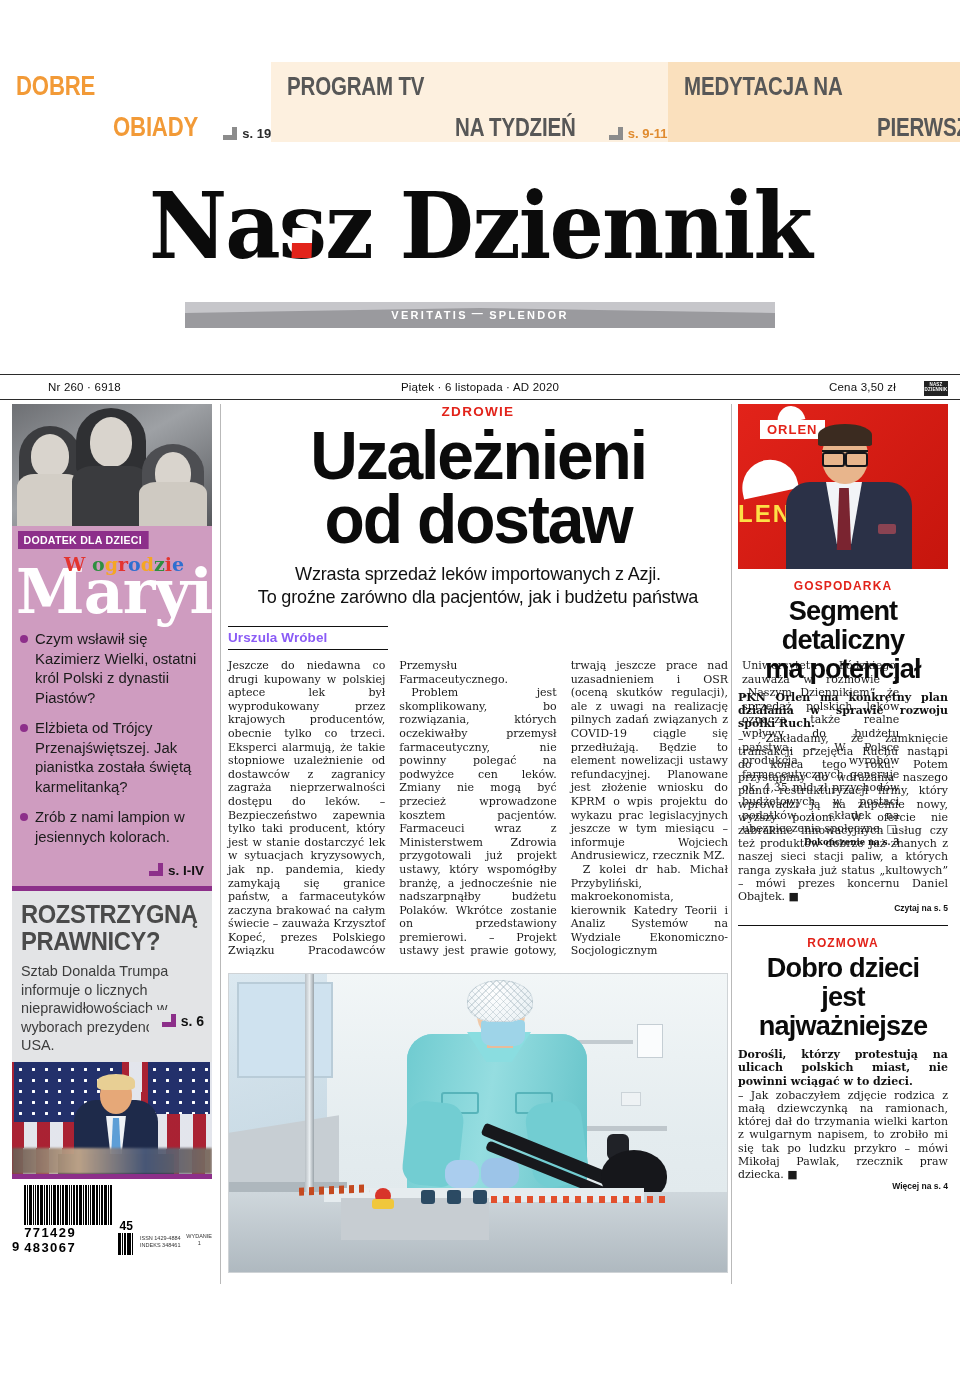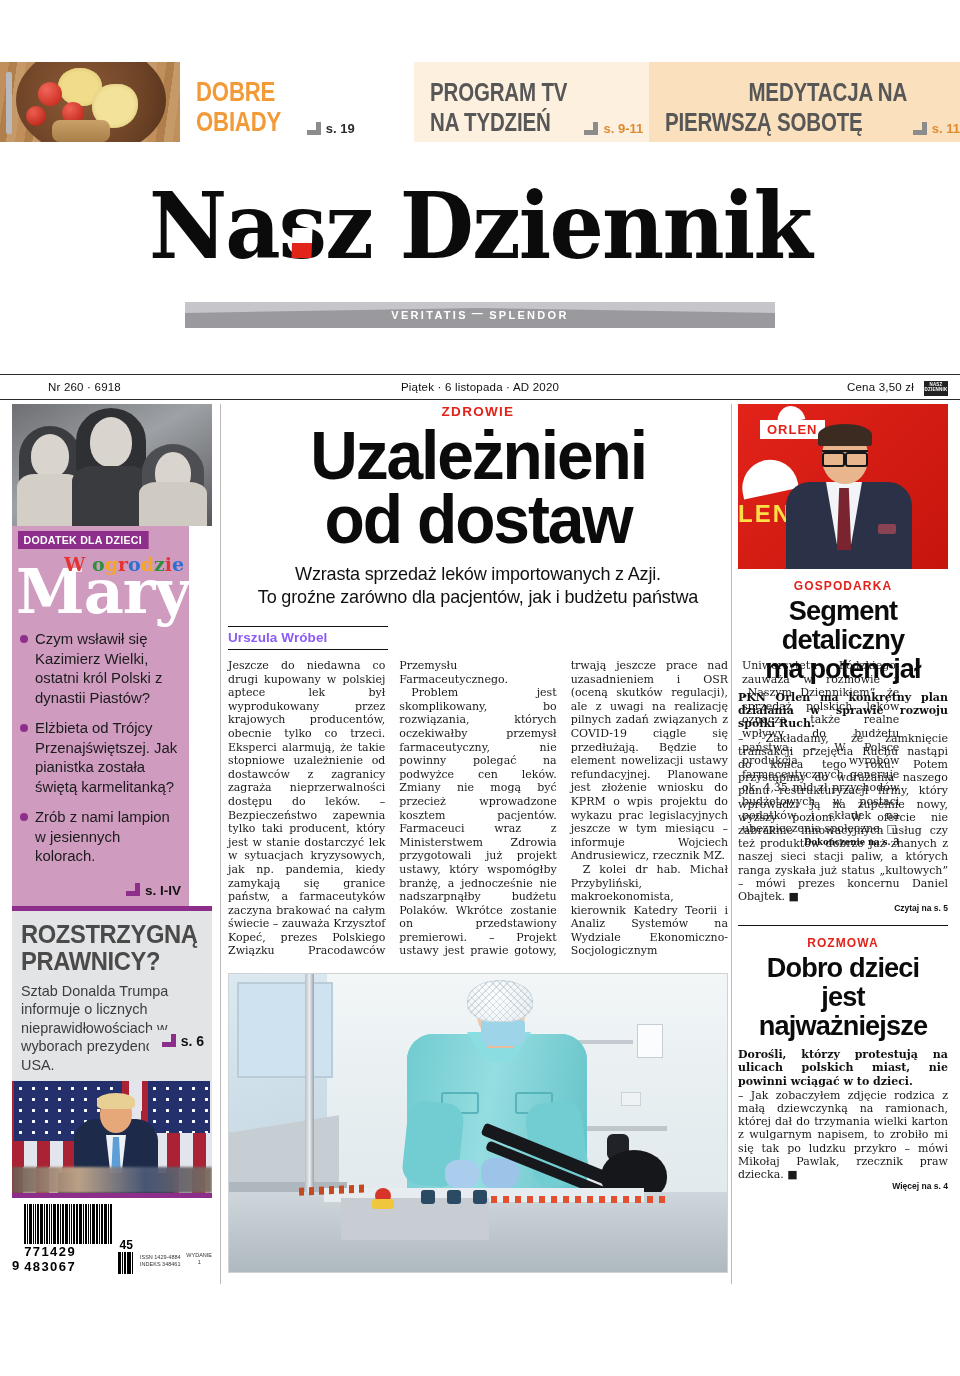--- a/index.html
+++ b/index.html
@@ -32,21 +32,21 @@
   .promo-photo .food1 { position:absolute; left:58px; top:6px; width:44px; height:38px; border-radius:50% 50% 45% 55%; background:#f0dc8a; box-shadow: 0 0 4px #d9c071 inset;}
   .promo-photo .food2 { position:absolute; left:92px; top:22px; width:46px; height:44px; border-radius:50% 45% 55% 50%; background:#f3e39a; box-shadow: 0 0 5px #d8c277 inset;}
   .promo-photo .tom1 { position:absolute; left:38px; top:20px; width:24px; height:24px; border-radius:50%; background: radial-gradient(circle at 35% 30%, #f0685a, #c21f13); }
   .promo-photo .tom2 { position:absolute; left:62px; top:40px; width:22px; height:22px; border-radius:50%; background: radial-gradient(circle at 35% 30%, #ef6252, #b81c10); }
   .promo-photo .tom3 { position:absolute; left:26px; top:44px; width:20px; height:20px; border-radius:50%; background: radial-gradient(circle at 35% 30%, #ee5e4f, #b01a0f); }
   .promo-photo .meat { position:absolute; left:52px; top:58px; width:58px; height:22px; border-radius:8px; background: linear-gradient(#caa069,#a97f49); }
   .promo-photo .fork { position:absolute; left:6px; top:10px; width:6px; height:62px; background:#b9b9bd; border-radius:2px; }
 
   .promo-cell {
     flex: 1 1 0; padding: 9px 0 0 16px; position: relative;
-    display:flex; flex-direction:column; justify-content:center;
+    display:flex; flex-direction:row; justify-content:center;
   }
   .promo-cell.c1 { background: #ffffff; }
   .promo-cell.c2 { background: #fdf0df; }
   .promo-cell.c3 { background: #fae0bd; text-align: right; }
   .promo-line {
     font-family: "Liberation Sans", sans-serif;
     font-weight: 700; font-style: normal;
     font-size: 25px; line-height: 30px;
     letter-spacing: -0.2px;
     transform: scaleX(0.82); transform-origin: left center;
@@ -101,37 +101,37 @@
   .mast-rule-txt .sep { display:inline-block; margin:0 4px; position:relative; top:-2px;}
 
   
   .datebar {
     position:absolute; left:0; top:374px; width:960px; height:26px;
     border-top:1px solid #2b2b2b; border-bottom:1px solid #2b2b2b;
     display:flex; align-items:center; font-size:11.5px; color:#111;
   }
   .datebar .left { position:absolute; left:48px; letter-spacing:.2px; }
   .datebar .mid  { width:100%; text-align:center; letter-spacing:.2px; }
-  .datebar .right{ position:absolute; right:46px; letter-spacing:.2px; }
+  .datebar .right{ position:absolute; right:64px; letter-spacing:.2px; }
   .logo-mini{
     position:absolute; right:12px; top:6px; width:24px; height:15px;
     background:#222; color:#fff; font-size:4.5px; line-height:5px; text-align:center;
     letter-spacing:.2px; padding-top:1px; font-weight:700;
   }
 
   
   .col-left   { position:absolute; left:12px;  top:404px; width:200px; }
   .col-main   { position:absolute; left:228px; top:404px; width:500px; }
   .col-right  { position:absolute; left:738px; top:404px; width:210px; }
 
   .vrule-l { position:absolute; left:220px; top:404px; width:1px; height:880px; background:#b9b9b9; }
   .vrule-r { position:absolute; left:731px; top:404px; width:1px; height:880px; background:#b9b9b9; }
 
   
-  .kids-box { background:#cf9cc0; position:relative; width:177px; }
+  .kids-box { background:#cf9cc0; position:relative; width:200px; }
   .kids-photo { width:200px; height:122px; position:relative; overflow:hidden; background:#7d7f82; }
   .kids-photo .bg { position:absolute; inset:0; background: linear-gradient(150deg,#6d6f73,#9ea1a5 45%,#56585c); }
   .kid { position:absolute; bottom:0; border-radius:48% 48% 0 0; }
   .kid .head { position:absolute; left:50%; transform:translateX(-50%); border-radius:50% 50% 46% 46%; background:#d9d4cd; }
   .kid .veil { position:absolute; left:50%; transform:translateX(-50%); border-radius:50% 50% 10% 10%; background:#3b3c3f;}
   .kid .body { position:absolute; left:50%; transform:translateX(-50%); bottom:0; background:#4a4b4f; border-radius:26% 26% 0 0; }
   .kidA { left:6px;  width:64px; height:104px; }
   .kidA .veil{ top:4px;  width:62px; height:62px;}
   .kidA .head{ top:12px; width:38px; height:44px;}
   .kidA .body{ width:66px; height:52px; background:#d3cec6;}

